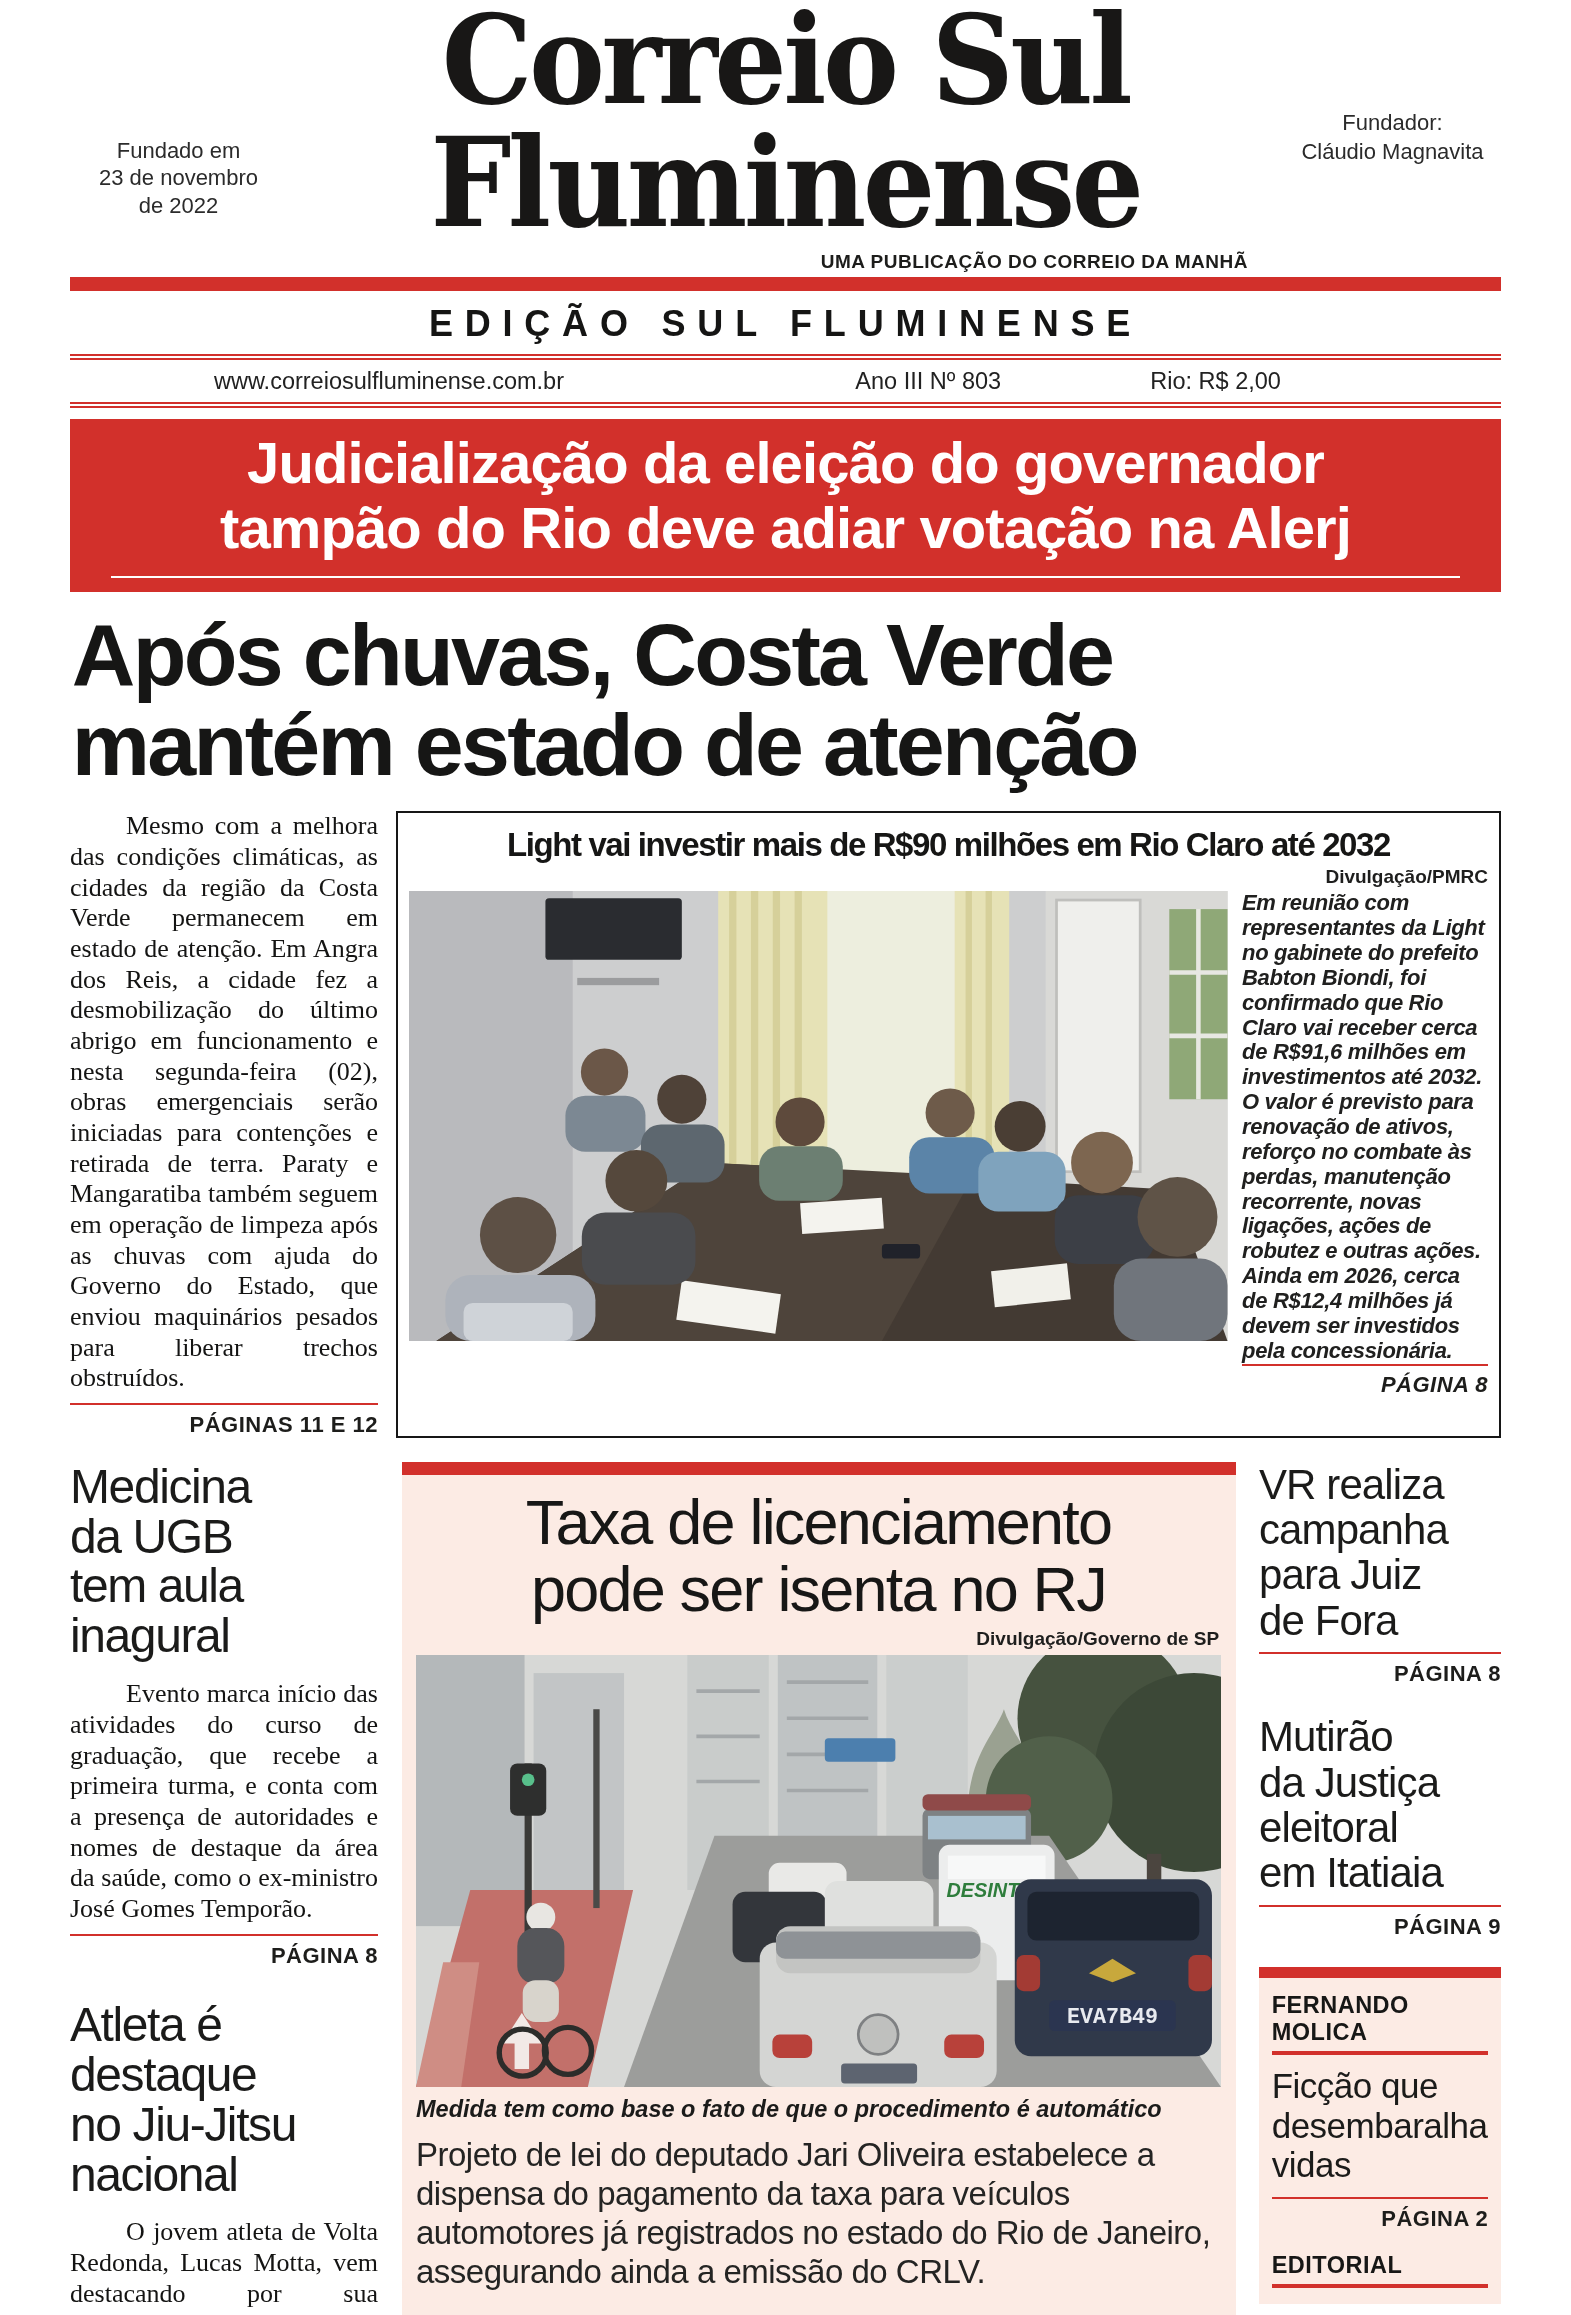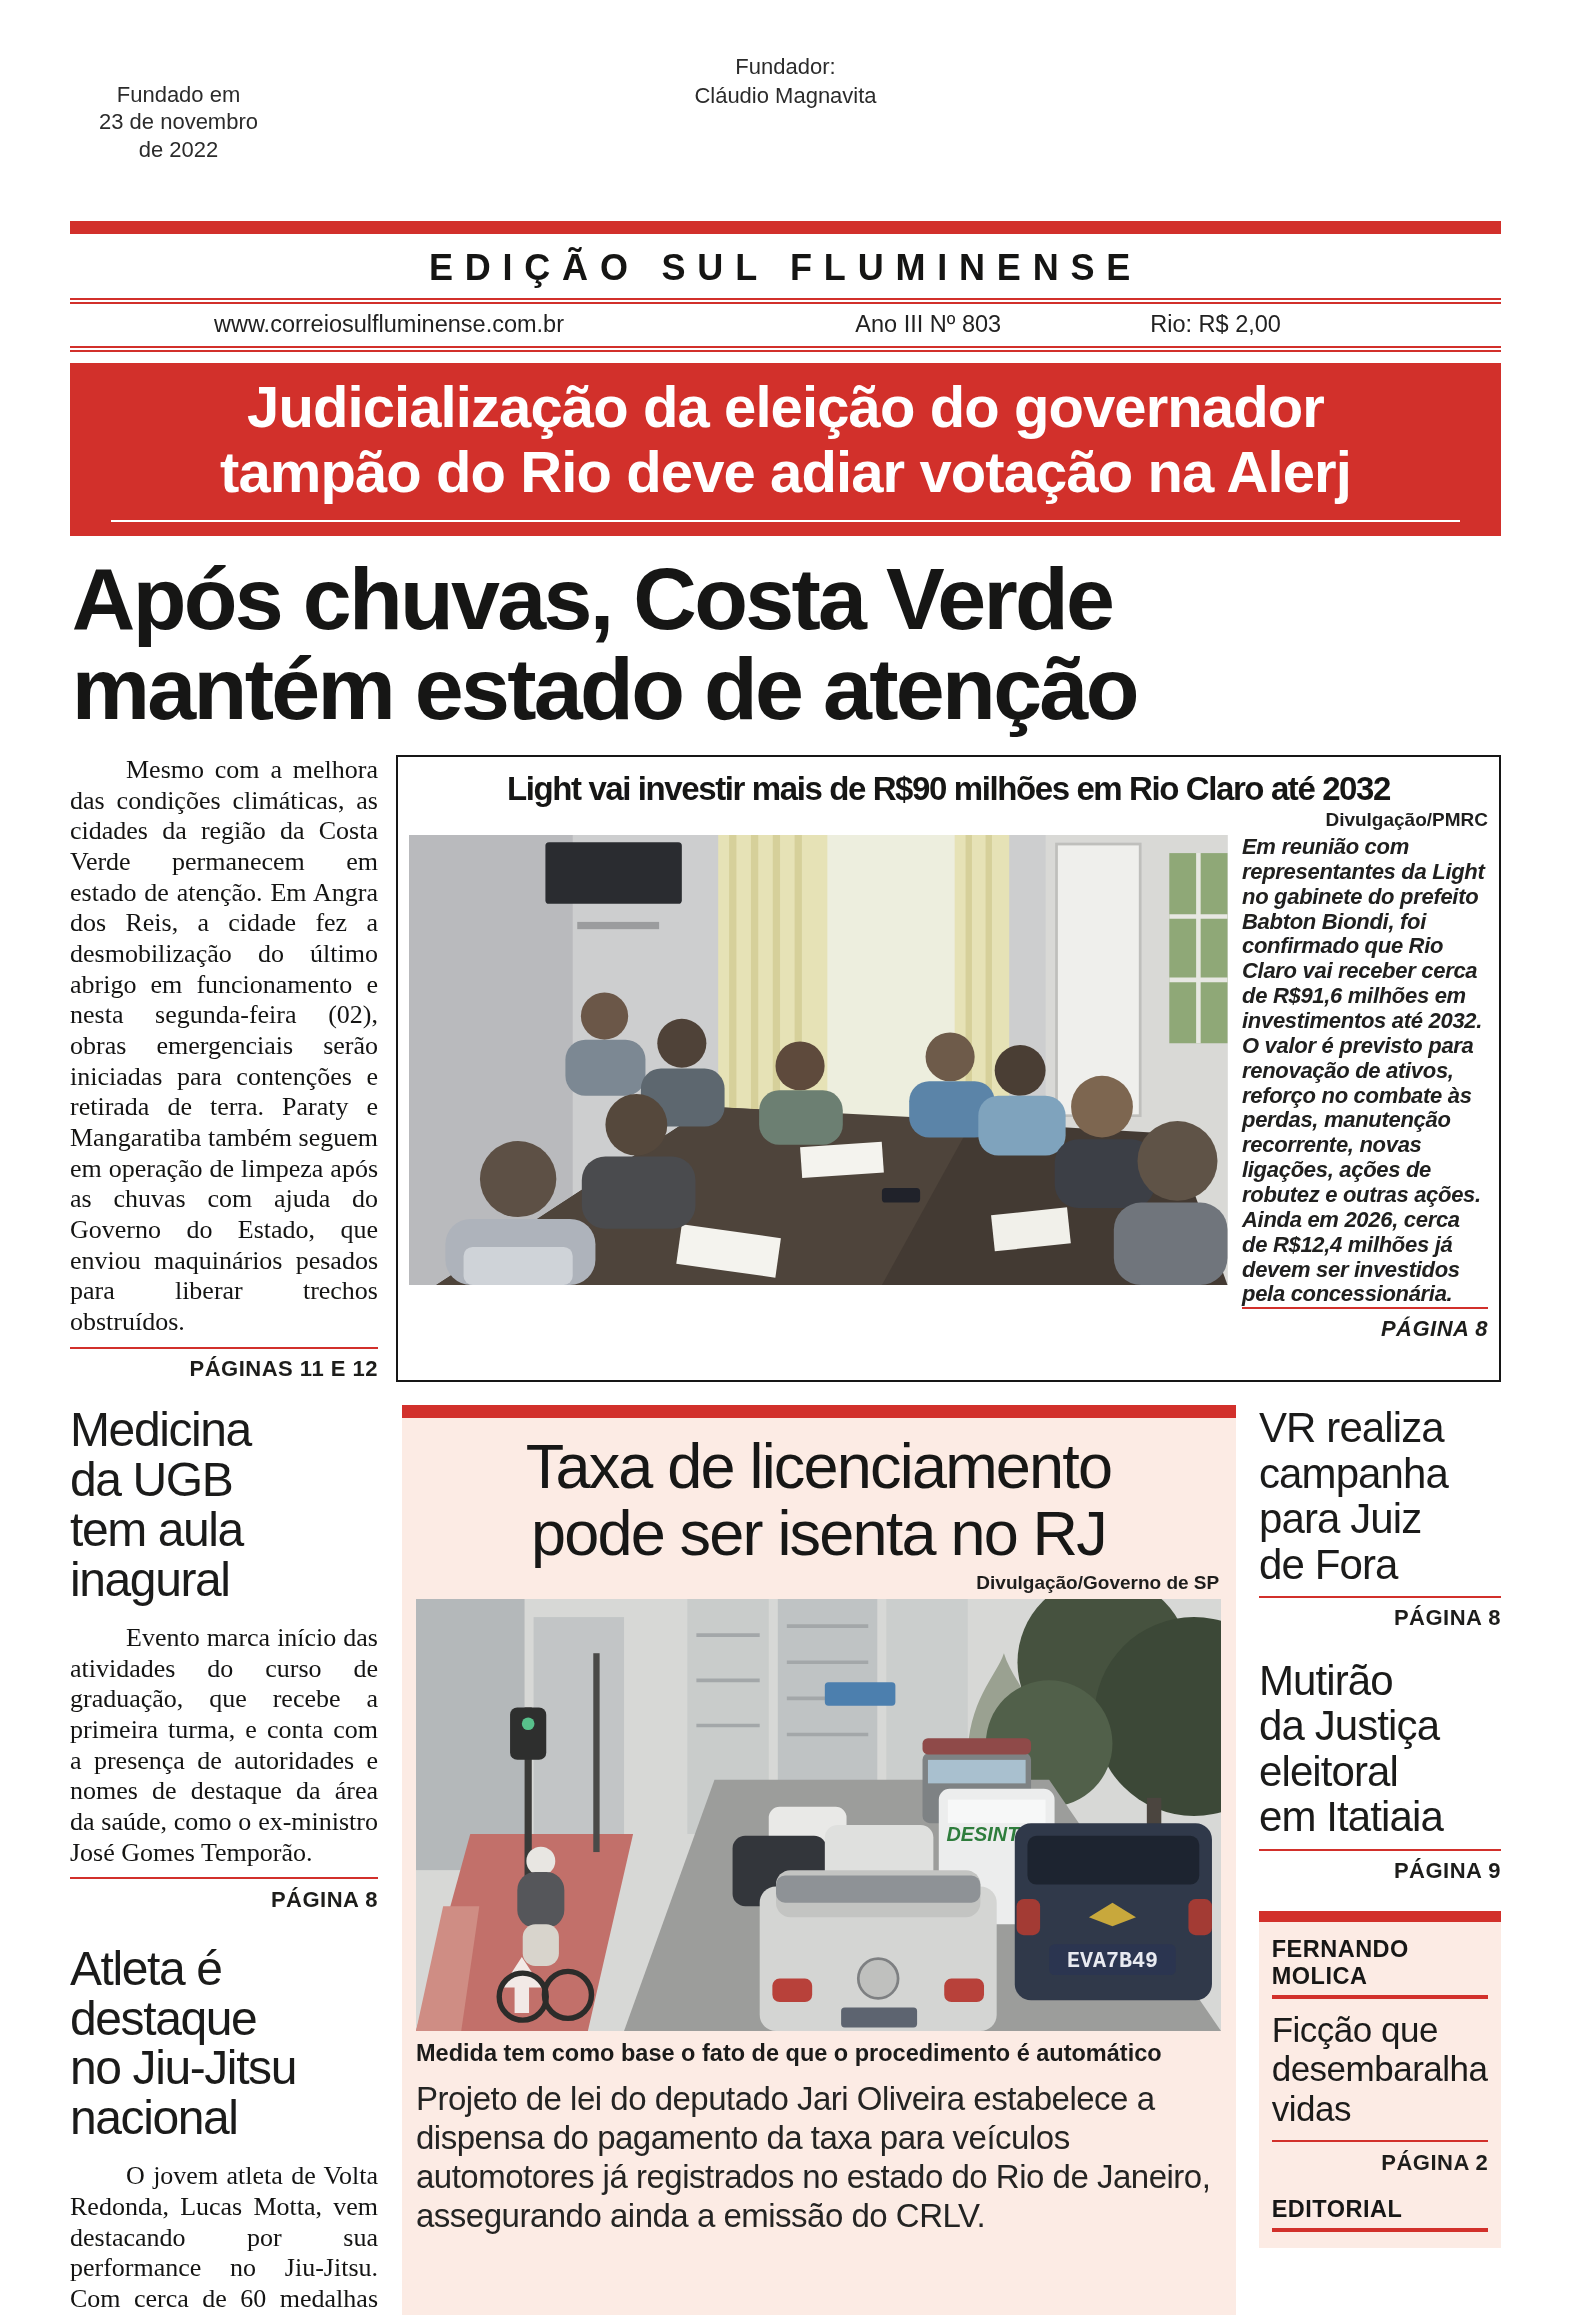--- a/index.html
+++ b/index.html
@@ -77,41 +77,45 @@
   
   .bottom-section { display:grid; grid-template-columns:308px 1fr 242px; column-gap:23.5px; margin-top:23.5px; }
   .col-headline { font-size:48px; font-weight:500; line-height:1.04; letter-spacing:-1.4px; color:#1b1b1a; }
   .left-col .story + .story { margin-top:31px; }
   .left-col .serif-body { margin-top:18px; }
 
   .tax-box { background:var(--salmon); border-top:13.6px solid var(--red); border-bottom:13.6px solid var(--red);
              padding:9px 14.5px 11px 14.5px; display:flex; flex-direction:column; }
   .tax-headline { text-align:center; font-size:63px; font-weight:400; letter-spacing:-1.8px; line-height:1.06; color:#171716; padding-top:5.4px; }
   .tax-box .credit { margin:5.4px 1.8px 5.4px 0; }
-  .tax-caption { font-size:23.5px; font-weight:600; color:#1b1b1a; margin-top:9px; }
+  .tax-caption { font-size:23.5px; font-style:italic; font-weight:600; color:#1b1b1a; margin-top:9px; }
   .tax-body { font-size:33px; line-height:1.18; letter-spacing:-0.5px; color:#242423; margin-top:12.7px; }
 
   .sidebar .sb-headline { font-size:42px; font-weight:500; line-height:1.08; letter-spacing:-0.9px; color:#1b1b1a; }
   .sidebar .story + .story { margin-top:27px; }
   .opinion-box { background:var(--salmon); border-top:11.8px solid var(--red); margin-top:27px; padding:14.5px 12.7px 16.3px 12.7px; }
   .kicker { font-size:23.5px; font-weight:700; letter-spacing:0.5px; color:#171716;
             border-bottom:4.5px solid var(--red); padding-bottom:5px; }
   .op-headline { font-size:35px; font-weight:500; line-height:1.12; letter-spacing:-0.5px; color:#1b1b1a; margin-top:11px; }
   .opinion-box .pageref { margin-top:12.7px; }
   .op-item + .op-item { margin-top:20px; }
 </style>
 </head>
 <body>
 
 <div class="page">
 
   <header class="masthead">
     <div class="founded prewrap">Fundado em
 23 de novembro
 de  2022</div>
+    <div class="title-block">
+      <div class="paper-title">Correio Sul Fluminense</div>
+      <div class="tagline">UMA PUBLICAÇÃO DO CORREIO DA MANHÃ</div>
+    </div>
     <div class="founder prewrap">Fundador:
 Cláudio Magnavita</div>
   </header>
 
   <div class="red-bar"></div>
 
   <div class="edition">EDIÇÃO SUL FLUMINENSE</div>
 
   <div class="info-bar">
     <span class="info-site">www.correiosulfluminense.com.br</span>

